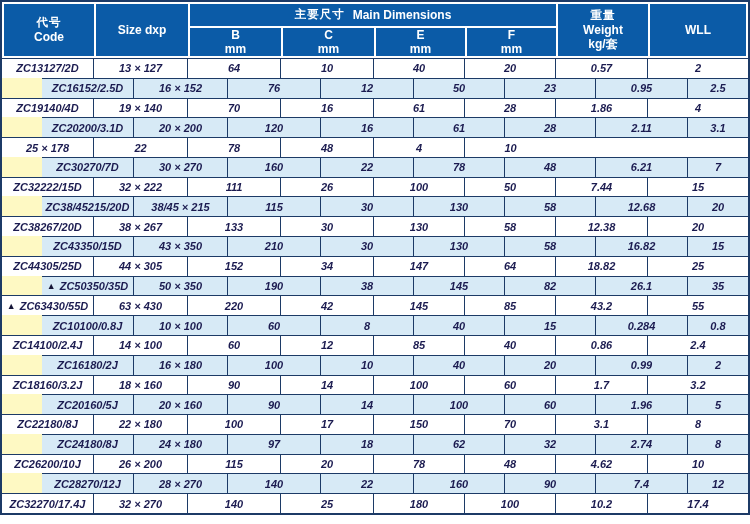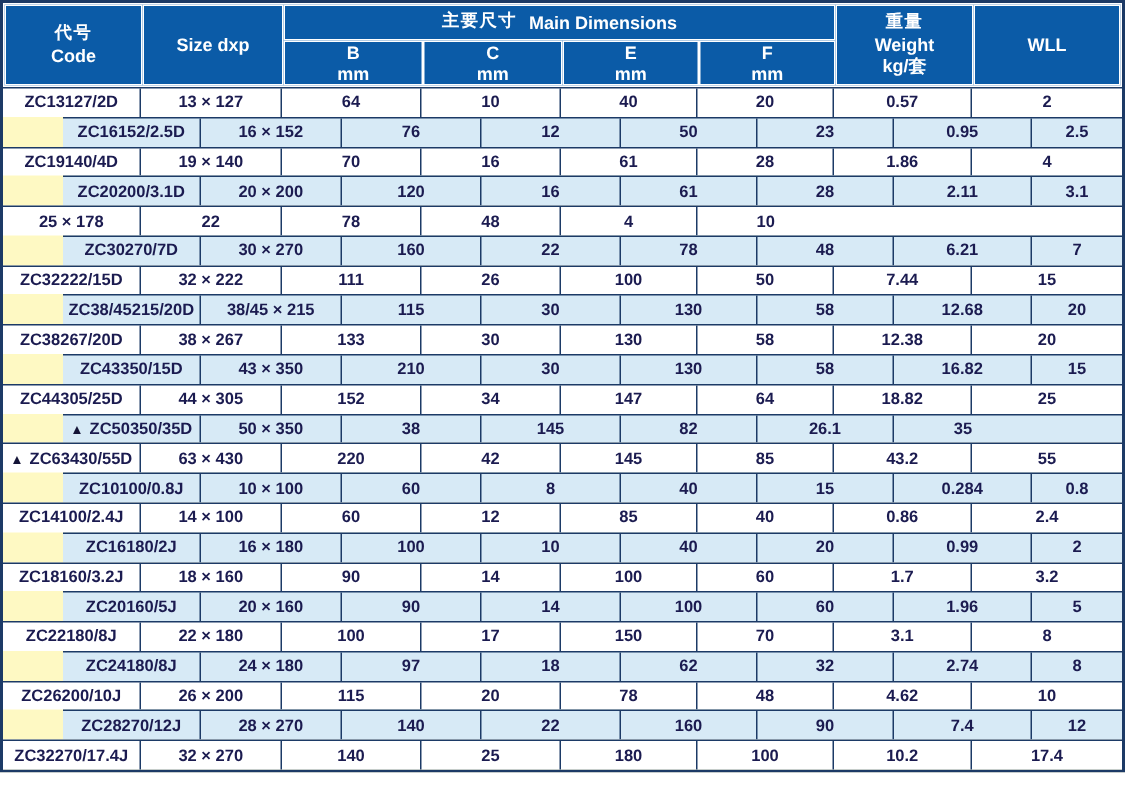--- a/index.html
+++ b/index.html
@@ -34,21 +34,21 @@
   .h-size   { grid-column:2;   grid-row:1/3;gap:21px; }
   .h-main   { grid-column:3/7; grid-row:1; flex-direction:row; gap:8px; }
   .h-dim-0  { grid-column:3;   grid-row:2; }
   .h-dim-1  { grid-column:4;   grid-row:2; }
   .h-dim-2  { grid-column:5;   grid-row:2; }
   .h-dim-3  { grid-column:6;   grid-row:2; }
   .h-weight { grid-column:7;   grid-row:1/3;align-items:center; }
   .h-wll    { grid-column:8;   grid-row:1/3;gap:25px; }
 
   
-  .tbody { flex:1; display:flex; flex-direction:column; }
+  .tbody { flex:1; display:flex; flex-direction:column;font-style:italic; }
   .row {
     flex:1; display:grid;
     grid-template-columns:92px 94px 93px 93px 91px 91px 92px auto;
     border-top:1.5px solid #1c3a66;
     background:#ffffff;
   }
   .row.alt { background:#d7eaf6;margin-left:40px; }
   .cell {
     display:flex; align-items:center; justify-content:center;
     border-right:1.5px solid #1c3a66;
@@ -255,20 +255,21 @@
     <div class="cell">18.82</div>
     <div class="cell">25</div>
   </div>
 
   <div class="row alt">
     <div class="cell">
       <span class="marker">▲</span>
       <span>ZC50350/35D</span>
     </div>
     <div class="cell">50 × 350</div>
+    <div class="cell">190</div>
     <div class="cell">38</div>
     <div class="cell">145</div>
     <div class="cell">82</div>
     <div class="cell">26.1</div>
     <div class="cell">35</div>
   </div>
 
   <div class="row">
     <div class="cell">
       <span class="marker">▲</span>

